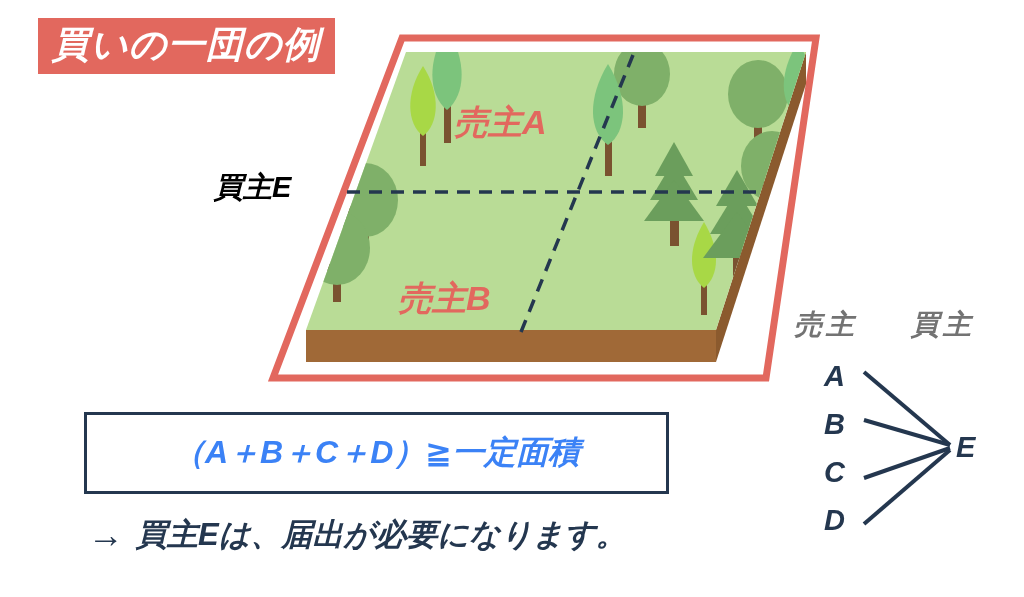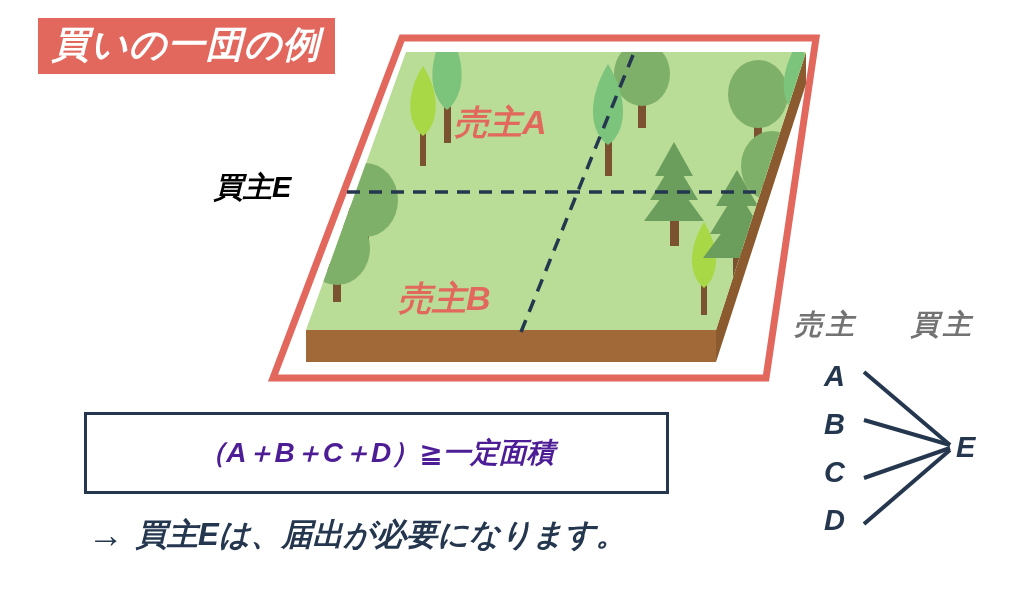--- a/index.html
+++ b/index.html
@@ -54,22 +54,22 @@
   
   #formula-box{
     position:absolute;left:68px;top:412px;
     width:585px;height:82px;
     border:3px solid #24374F;
     box-sizing:border-box;
     display:flex;align-items:center;justify-content:center;
     z-index:30;
   }
   #formula-text{
-    color:#4c1d95;
-    font-size:28px;font-weight:700;
+    color:#3b82f6;
+    font-size:32px;font-weight:700;
     white-space:nowrap;
     letter-spacing:0px;
   }
 
   
   #conclusion{
     position:absolute;left:72px;top:514px;
     display:flex;align-items:center;gap:12px;
     z-index:30;
   }

